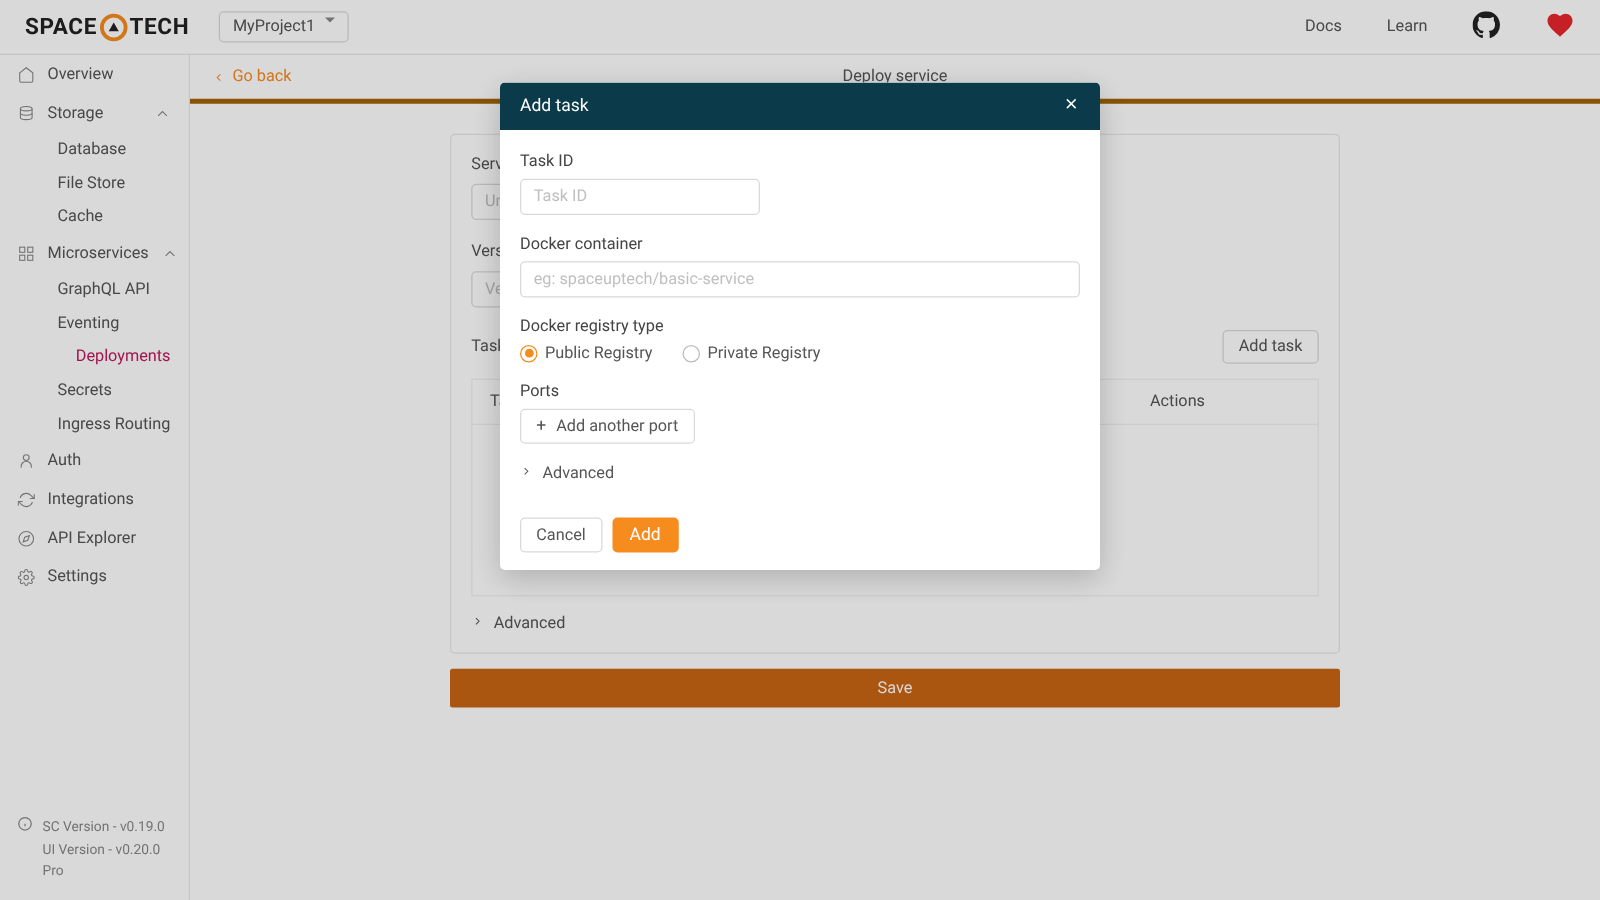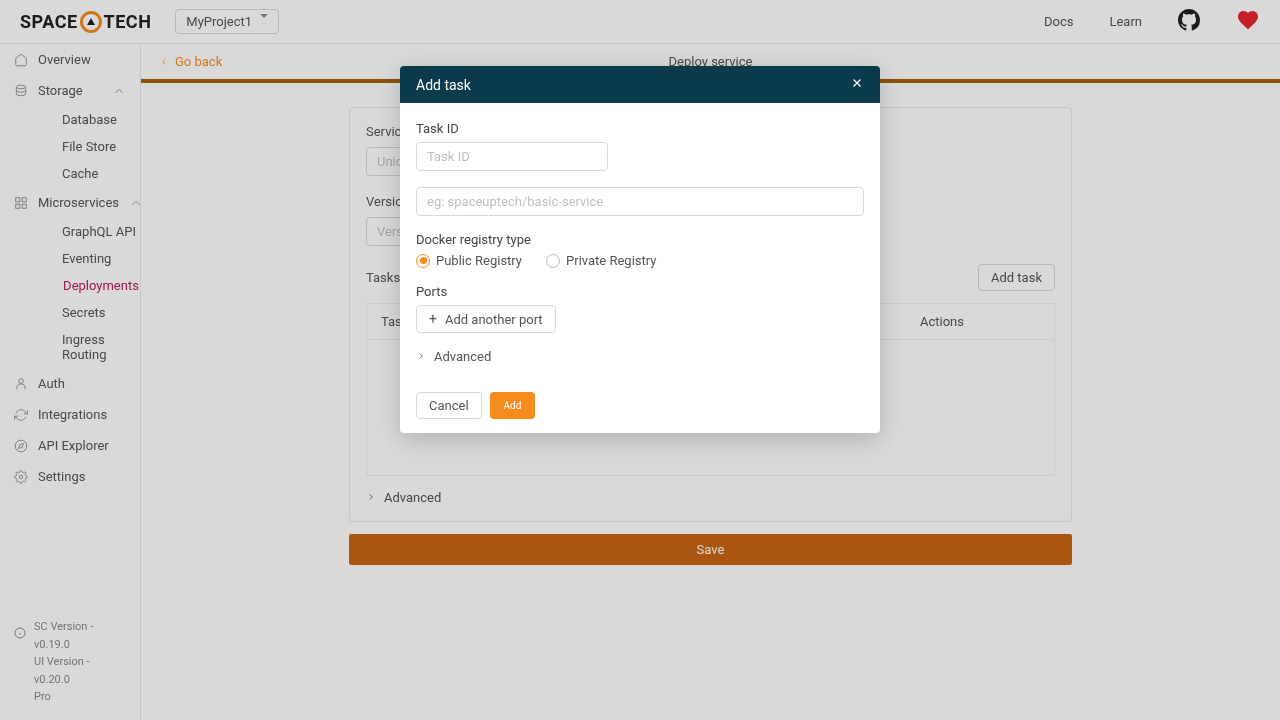--- a/index.html
+++ b/index.html
@@ -11,24 +11,24 @@
 .logo-circle { width: 22px; height: 22px; border: 3px solid #f68b1e; border-radius: 50%; display: inline-flex; align-items: center; justify-content: center; margin: 0 2px; position: relative; }
 .logo-arrow { width: 0; height: 0; border-left: 4px solid transparent; border-right: 4px solid transparent; border-bottom: 7px solid #222; }
 .project-selector { border: 1px solid #d9d9d9; border-radius: 4px; padding: 4px 10px; font-size: 13px; color: #555; display: flex; gap: 8px; cursor: pointer; }
 .caret-down { width: 0; height: 0; border-left: 4px solid transparent; border-right: 4px solid transparent; border-top: 4px solid #888; }
 .header-right { display: flex; align-items: center; gap: 36px; }
 .header-link { font-size: 13px; color: #555; cursor: pointer; }
 .github-icon svg { width: 22px; height: 22px; fill: #222; }
 .heart-icon svg { width: 24px; height: 24px; fill: #e8262c; }
 
 .body-area { display: flex; height: calc(720px - 44px); }
-.sidebar { width: 141px; border-right: 1px solid #e8e8e8; display: flex; flex-direction: column; font-size: 13px; color: #555; }
+.sidebar { width: 152px; border-right: 1px solid #e8e8e8; display: flex; flex-direction: column; font-size: 13px; color: #555; }
 .sidebar-top { flex: 1; overflow-y: auto; }
 .sidebar-item { display: flex; align-items: center; padding: 8px 14px; cursor: pointer; gap: 10px; }
-.sidebar-sub { padding-left: 62px; padding-top: 6px; padding-bottom: 6px; cursor: pointer; }
+.sidebar-sub { padding-left: 46px; padding-top: 6px; padding-bottom: 6px; cursor: pointer; }
 .sidebar-sub.active { color: #be185d; text-align: center; }
 .sidebar-icon { width: 14px; height: 14px; display: inline-flex; align-items: center; justify-content: center; color: #888; }
 .sidebar-icon svg { width: 14px; height: 14px; stroke: #888; fill: none; stroke-width: 1.5; }
 .expand-icon { margin-left: auto; }
 .sidebar-bottom { padding: 10px 14px 14px 14px; font-size: 11px; color: #888; line-height: 1.6; }
 .info-row { display: flex; align-items: center; gap: 8px; }
 .info-icon svg { width: 12px; height: 12px; stroke: #888; fill: none; stroke-width: 2; }
 
 .main { flex: 1; background: #fff; overflow-y: auto; }
 .page-header { display: flex; align-items: center; padding: 10px 18px; position: relative; border-bottom: 4px solid #a16207; }
@@ -68,21 +68,21 @@
 .modal-body .form-row { margin-bottom: 16px; }
 .input-full { width: 100%; }
 .radio-group { display: flex; gap: 24px; align-items: flex-start; margin-top: 4px; }
 .radio-item { display: flex; align-items: center; gap: 6px; font-size: 13px; color: #555; cursor: pointer; }
 .radio { width: 14px; height: 14px; border-radius: 50%; border: 1px solid #bbb; display: inline-flex; align-items: center; justify-content: center; }
 .radio.checked { border-color: #f68b1e; }
 .radio.checked::after { content: ""; width: 7px; height: 7px; background: #f68b1e; border-radius: 50%; }
 .add-port-btn { border: 1px solid #d9d9d9; background: #fff; border-radius: 4px; padding: 5px 12px; font-size: 13px; color: #555; display: inline-flex; align-items: center; gap: 8px; cursor: pointer; }
 .plus-icon { font-size: 14px; color: #555; }
 .modal-footer { display: flex; justify-content: flex-start; gap: 8px; padding: 10px 16px 14px 16px; }
-.btn-primary { background: #f68b1e; color: #fff; border: none; border-radius: 4px; padding: 6px 14px; font-size: 10px; cursor: pointer; }
+.btn-primary { background: #f68b1e; color: #fff; border: none; border-radius: 4px; padding: 6px 14px; font-size: 14px; cursor: pointer; }
 </style>
 </head>
 <body>
 
 <div class="header">
   <div class="header-left">
     <div class="logo">
       <span>SPACE</span>
       <span class="logo-circle">
           <span class="logo-arrow"></span>
@@ -274,20 +274,21 @@
             <line x1="18" y1="6" x2="6" y2="18"></line>
             <line x1="6" y1="6" x2="18" y2="18"></line>
           </svg></span>
     </div>
     <div class="modal-body">
       <div class="form-row">
         <div class="form-label">Task ID</div>
         <input class="text-input input-short" placeholder="Task ID" style="">
       </div>
       <div class="form-row">
+        <div class="form-label">Docker container</div>
         <input class="text-input input-full" placeholder="eg: spaceuptech/basic-service" style="">
       </div>
       <div class="form-row">
         <div class="form-label">Docker registry type</div>
         <div class="radio-group">
           <div class="radio-item">
             <span class="radio checked"></span>
             <span>Public Registry</span>
           </div>
           <div class="radio-item">

